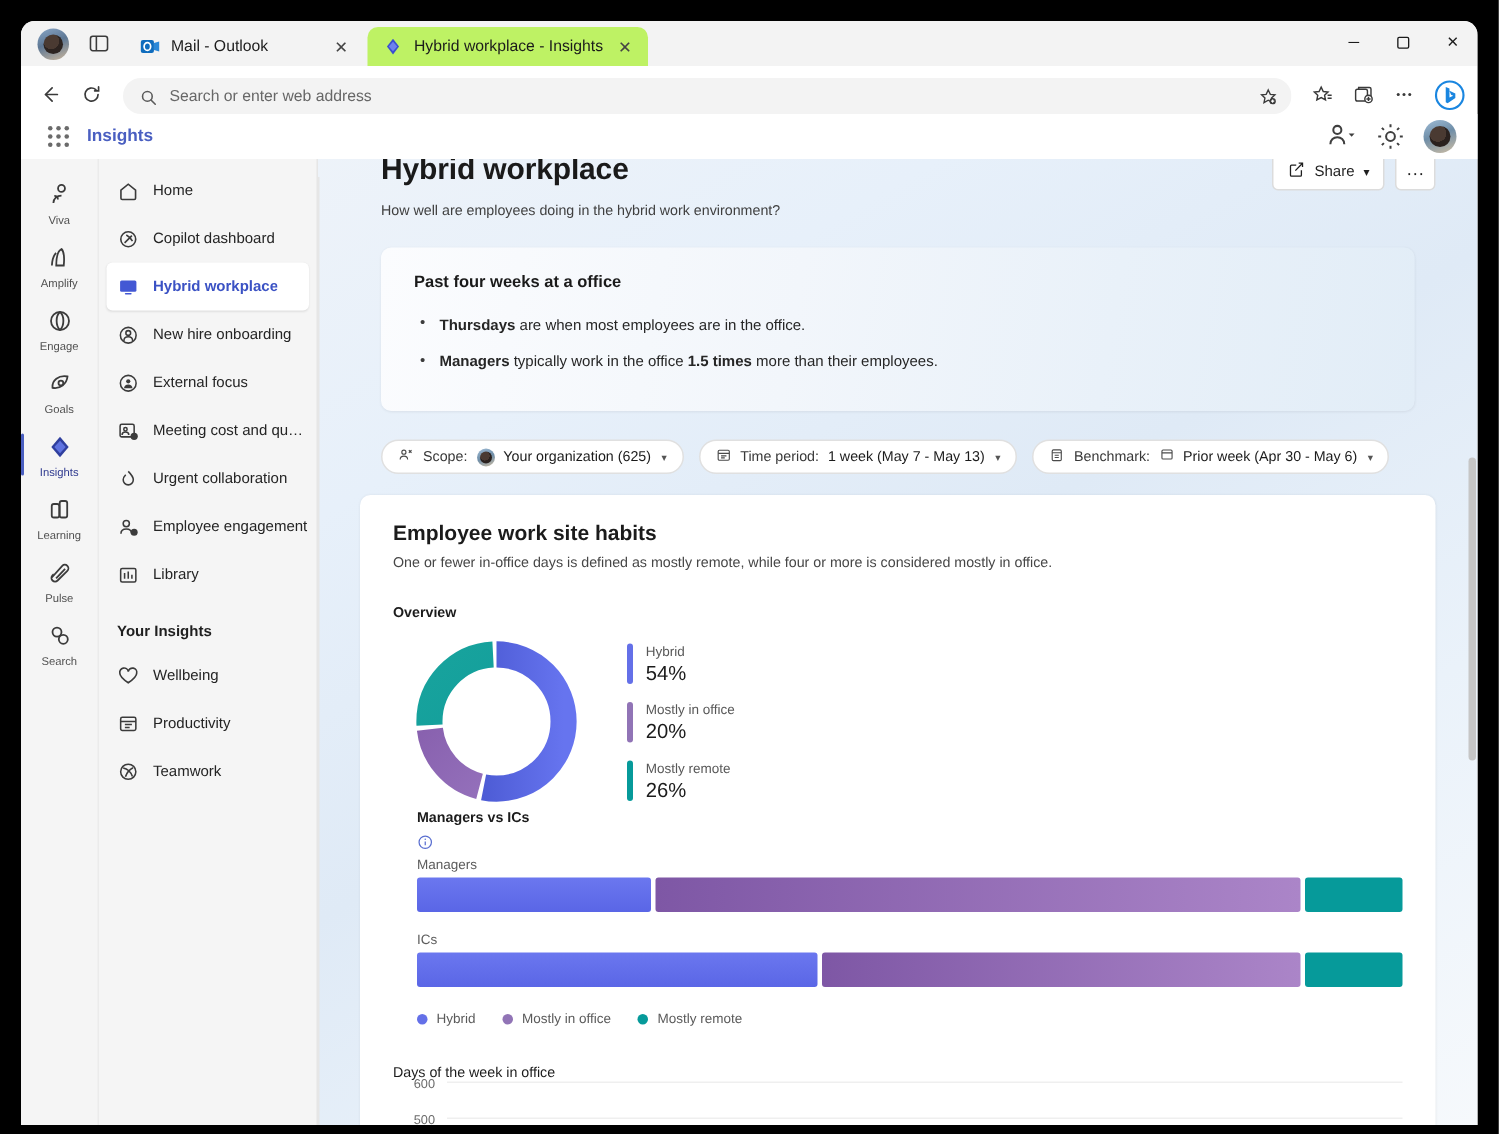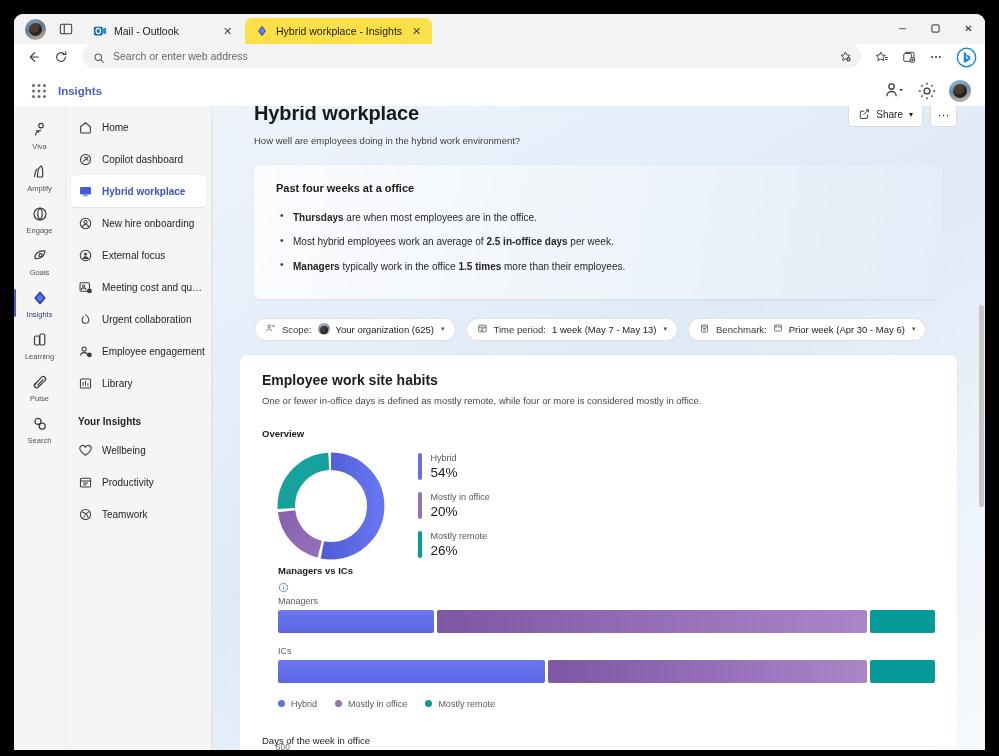--- a/index.html
+++ b/index.html
@@ -38,32 +38,32 @@
     margin-bottom: 3px; flex: none; cursor: pointer;
   }
   .tab-strip-icon svg { width: 14px; height: 14px; }
   .tabs { display: flex; align-items: flex-end; gap: 2px; margin-left: 4px; }
   .tab {
     height: 26px; display: flex; align-items: center; gap: 7px;
     padding: 0 8px 0 10px; border-radius: 7px 7px 0 0;
     font-size: 10.5px; color: #1b1b1b; min-width: 160px;
     cursor: pointer; position: relative;
   }
-  .tab.active { background: #fde047; }
+  .tab.active { background: #bef264; }
   .tab-ico { width: 14px; height: 14px; flex: none; display:flex; align-items:center; justify-content:center;}
   .tab-label { flex: 1; white-space: nowrap; overflow: hidden; text-overflow: ellipsis; }
   .tab-close { width: 15px; height: 15px; display:flex; align-items:center;justify-content:center;
     border-radius: 3px; font-size: 11px; color:#444; flex:none; cursor:pointer;}
   .win-ctrls { position: absolute; right: 0; top: 0; display: flex; }
   .win-btn { width: 33px; height: 28px; display:flex; align-items:center; justify-content:center;
     font-size: 10px; color: #1b1b1b; cursor: pointer; }
 
   
   .navbar {
-    height: 32px; background: #fff; display:flex; align-items:flex-start;
+    height: 32px; background: #fff; display:flex; align-items:flex-end;
     padding: 0 6px; gap: 2px;
   }
   .nav-btn { width: 26px; height: 26px; border-radius: 4px; display:flex;
     align-items:center; justify-content:center; cursor:pointer; flex:none; }
   .nav-btn svg { width: 14px; height: 14px; }
   .omnibox {
     flex: 1; height: 24px; background: #f3f3f3; border-radius: 12px;
     display: flex; align-items: center; padding: 0 4px 0 10px; margin: 0 6px;
     cursor: text; border: 1px solid transparent;
   }
@@ -607,21 +607,20 @@
             <div class="btn-more">···</div>
           </div>
         </div>
         <div class="page-sub">How well are employees doing in the hybrid work environment?</div>
       </div>
 
       <div class="glance">
         <div class="glance-title">Past four weeks at a office</div>
         <ul class="glance-list">
           <li><b>Thursdays</b><span> are when most employees are in the office.</span></li>
-          <li><span>Most hybrid employees work an average of </span><b>2.5 in-office days</b><span> per week.</span></li>
           <li><b>Managers</b><span> typically work in the office </span><b>1.5 times</b><span> more than their employees.</span></li>
         </ul>
       </div>
 
       <div class="filters">
         <div class="pill">
           <span>
             <svg width="11" height="11" viewBox="0 0 16 16" fill="none" stroke="#4a4a4a" stroke-width="1.1">
               <circle cx="6.2" cy="5" r="2"></circle>
                 <path d="M2.6 12 c0-2 1.6-3.2 3.6-3.2 s3.6 1.2 3.6 3.2"></path>

